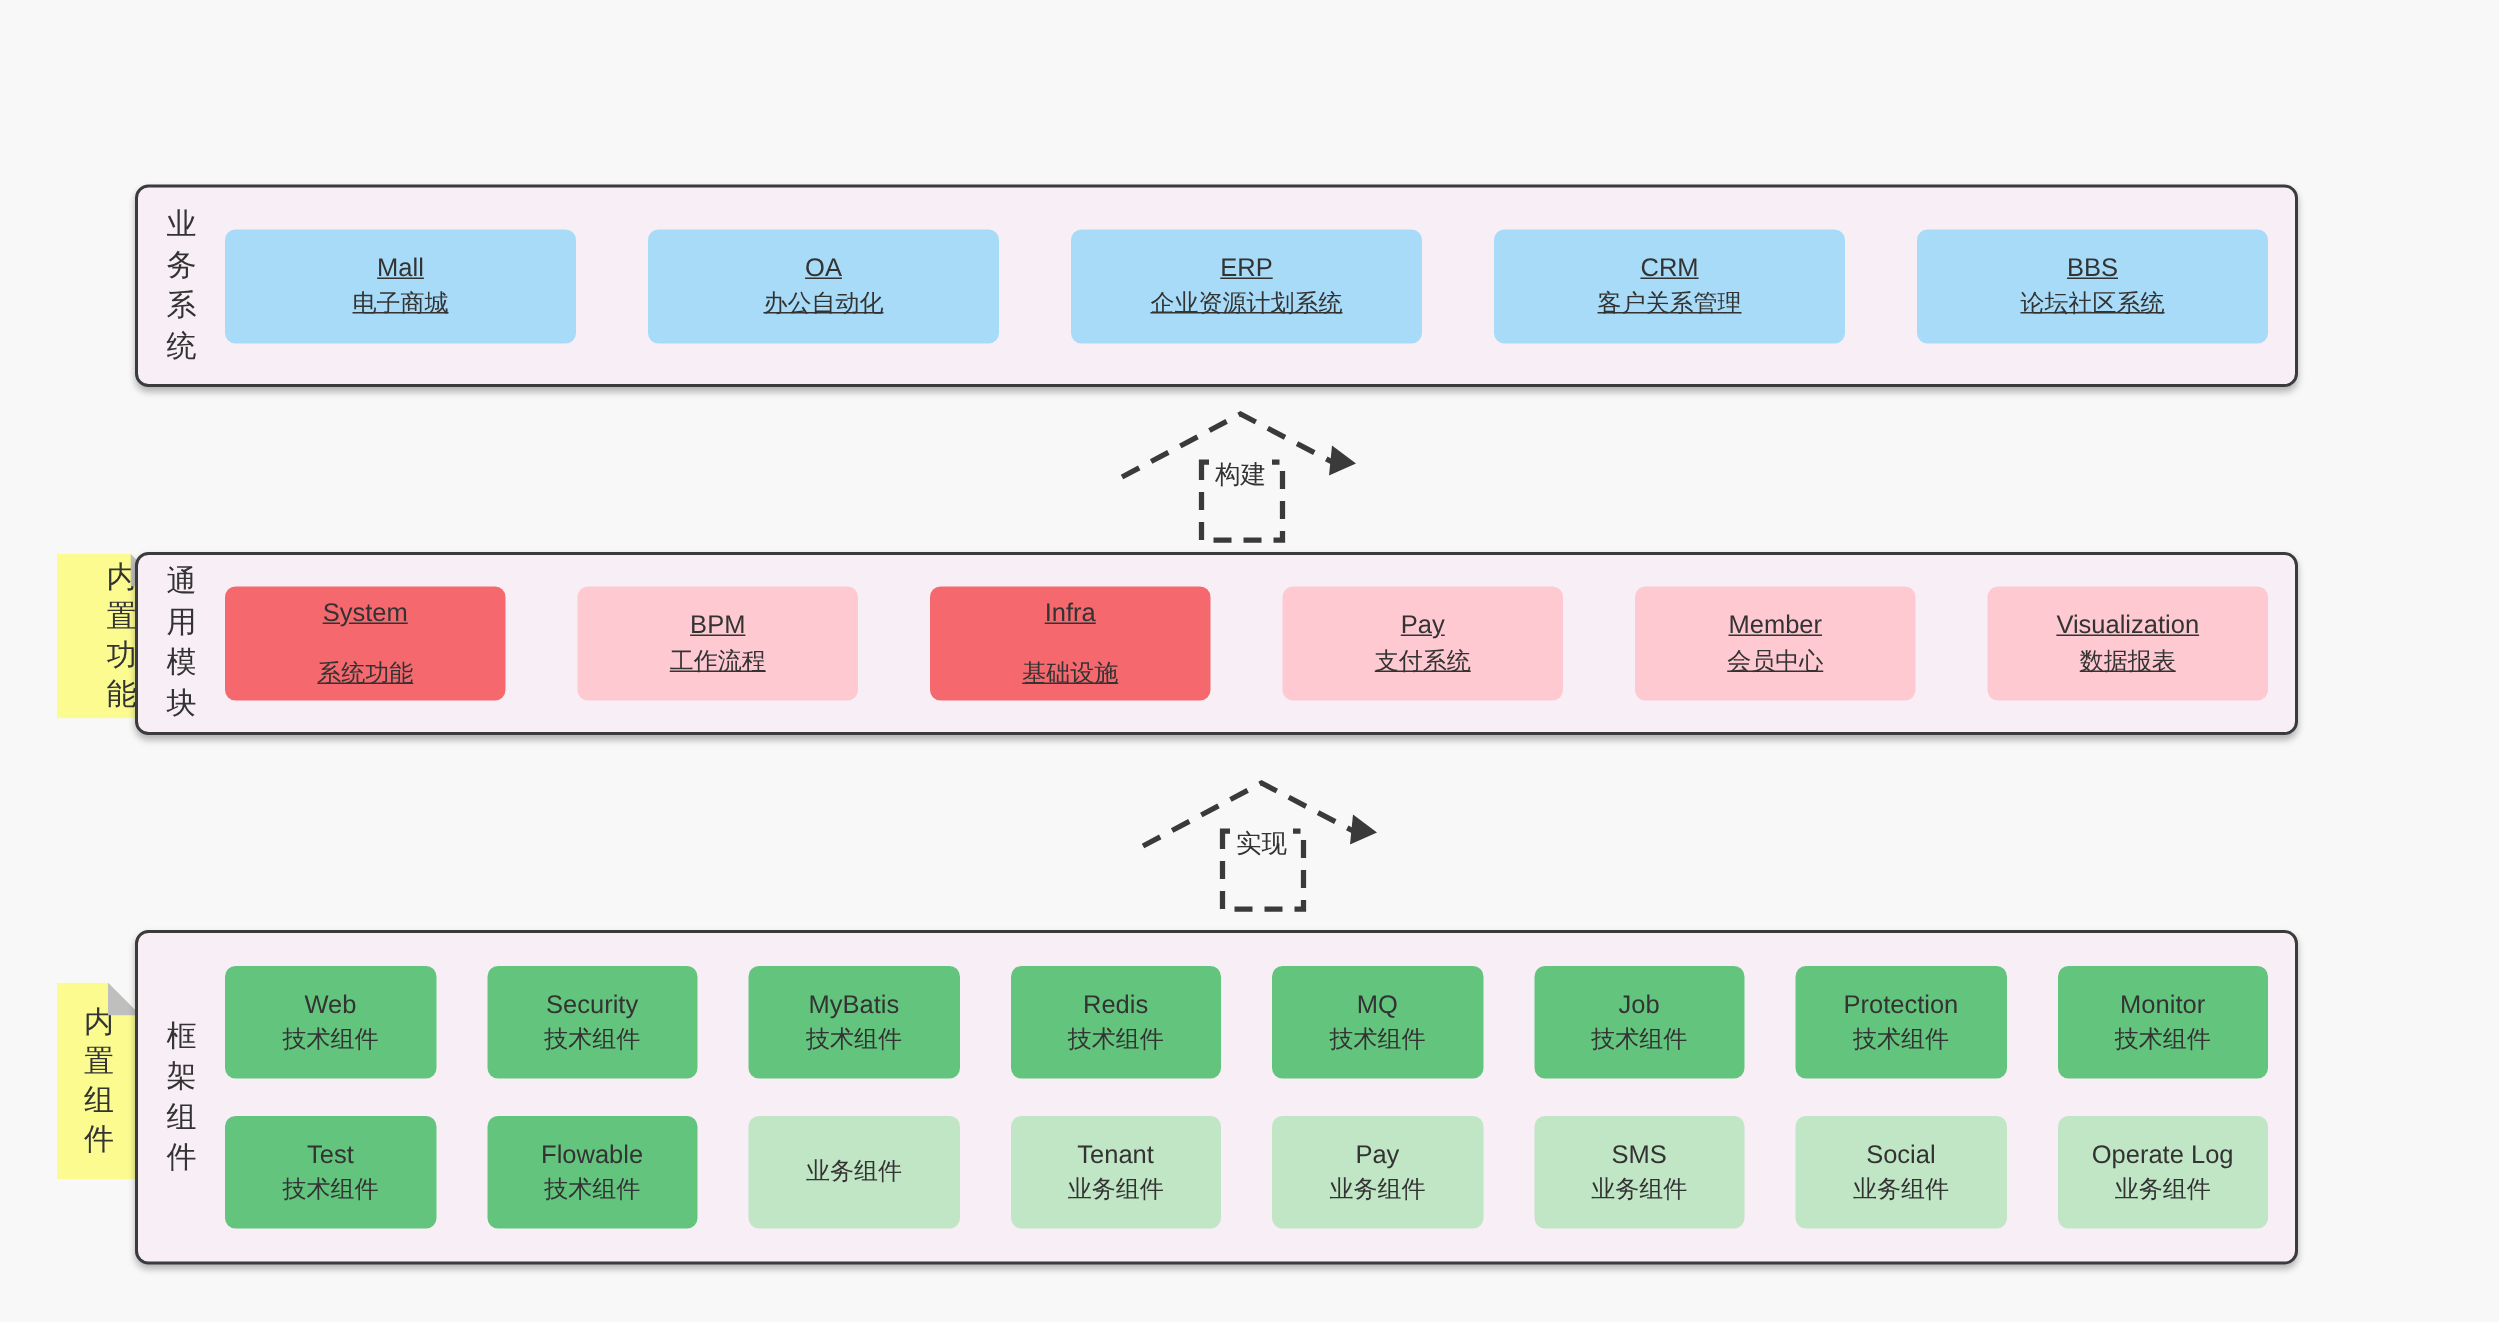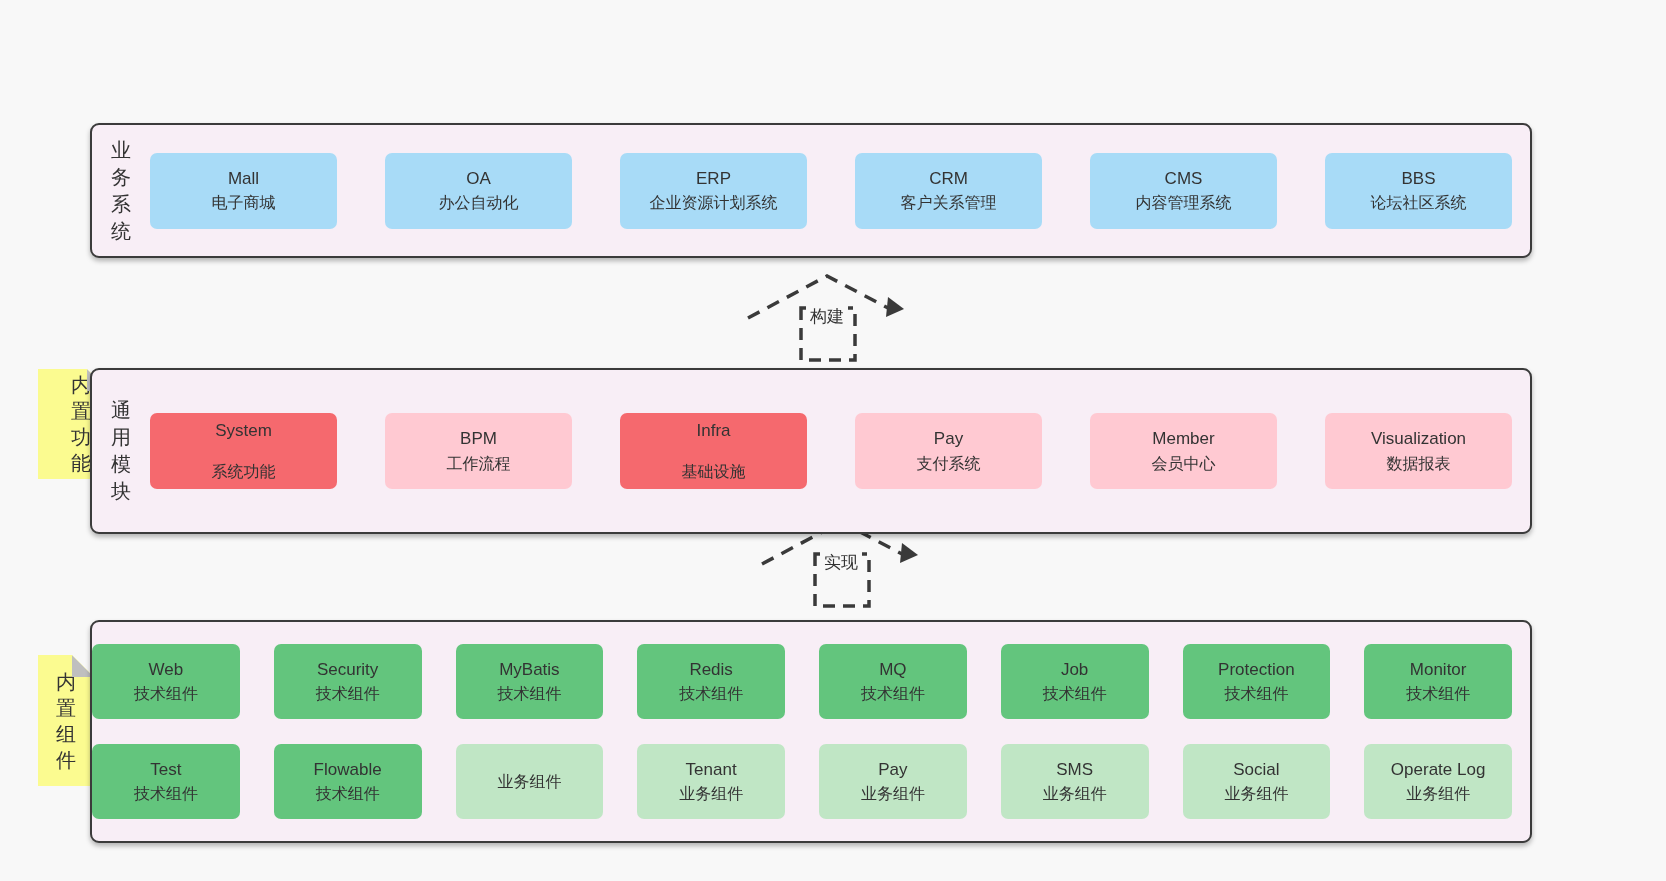--- a/index.html
+++ b/index.html
@@ -9,35 +9,35 @@
     font-family:"Liberation Sans","DejaVu Sans",sans-serif;
     color:#3a3a3a;
   }
   .section{
     position:absolute;left:90px;width:1442px;box-sizing:border-box;
     background:#f8eef6;border:2px solid #3b3b3b;border-radius:9px;
     box-shadow:0 3px 5px rgba(0,0,0,0.28);
     display:flex;z-index:2;
   }
   #section-business{top:123px;height:135px;}
-  #section-modules{top:368px;height:166px;}
+  #section-modules{top:368px;height:122px;}
   #section-framework{top:620px;height:223px;}
 
   .v-label{width:58px;display:flex;align-items:center;justify-content:center;flex:0 0 58px;}
   .v-label span{
     display:block;width:26px;word-break:break-all;text-align:center;
     font-size:20px;line-height:1.35;color:#333;
   }
 
   .boxes{flex:1;display:flex;align-items:center;gap:48px;padding:0 18px 0 0;}
   .box{
     border-radius:7px;display:flex;flex-direction:column;align-items:center;justify-content:center;
     text-align:center;color:#333;box-sizing:border-box;
   }
-  .boxes .box{flex:1;height:76px;}
+  .boxes .box{flex:1;height:76px;text-decoration:underline;}
   .bt{display:block;font-size:17px;line-height:1.45;}
   .bs{display:block;font-size:16px;line-height:1.45;}
 
   .blue{background:#a8dbf7;}
   .red{background:#f5696e;gap:16px;}
   .pink{background:#ffc9d2;}
   .green{background:#63c57d;}
   .lgreen{background:#c0e6c5;}
 
   .boxes-grid{
@@ -91,24 +91,20 @@
       </div>
     <div class="box blue">
         <span class="bt">ERP</span>
         <span class="bs">企业资源计划系统</span>
       </div>
     <div class="box blue">
         <span class="bt">CRM</span>
         <span class="bs">客户关系管理</span>
       </div>
     <div class="box blue">
-        <span class="bt">CMS</span>
-        <span class="bs">内容管理系统</span>
-      </div>
-    <div class="box blue">
         <span class="bt">BBS</span>
         <span class="bs">论坛社区系统</span>
       </div>
   </div>
 </div>
 
 <div class="arrow" id="arrow-build">
   <svg width="170" height="100" viewBox="0 0 170 100">
     <polyline points="6,54 85,12 148,45" fill="none" stroke="#3a3a3a" stroke-width="3.5" stroke-dasharray="13 9"></polyline>
     <polygon points="146,33 162,45 144,53" fill="#3a3a3a"></polygon>
@@ -168,20 +164,23 @@
   </div>
 </div>
 
 <div class="tab" id="tab-framework">
   <span class="tab-text">内置组件</span>
   <svg class="fold" viewBox="0 0 22 22">
     <polygon points="0,0 22,22 0,22" fill="#bfbfbf"></polygon>
   </svg>
 </div>
 <div class="section" id="section-framework">
+  <div class="v-label">
+    <span>框架组件</span>
+  </div>
   <div class="boxes-grid">
     <div class="box green">
         <span class="bt">Web</span>
         <span class="bs">技术组件</span>
       </div>
     <div class="box green">
         <span class="bt">Security</span>
         <span class="bs">技术组件</span>
       </div>
     <div class="box green">

